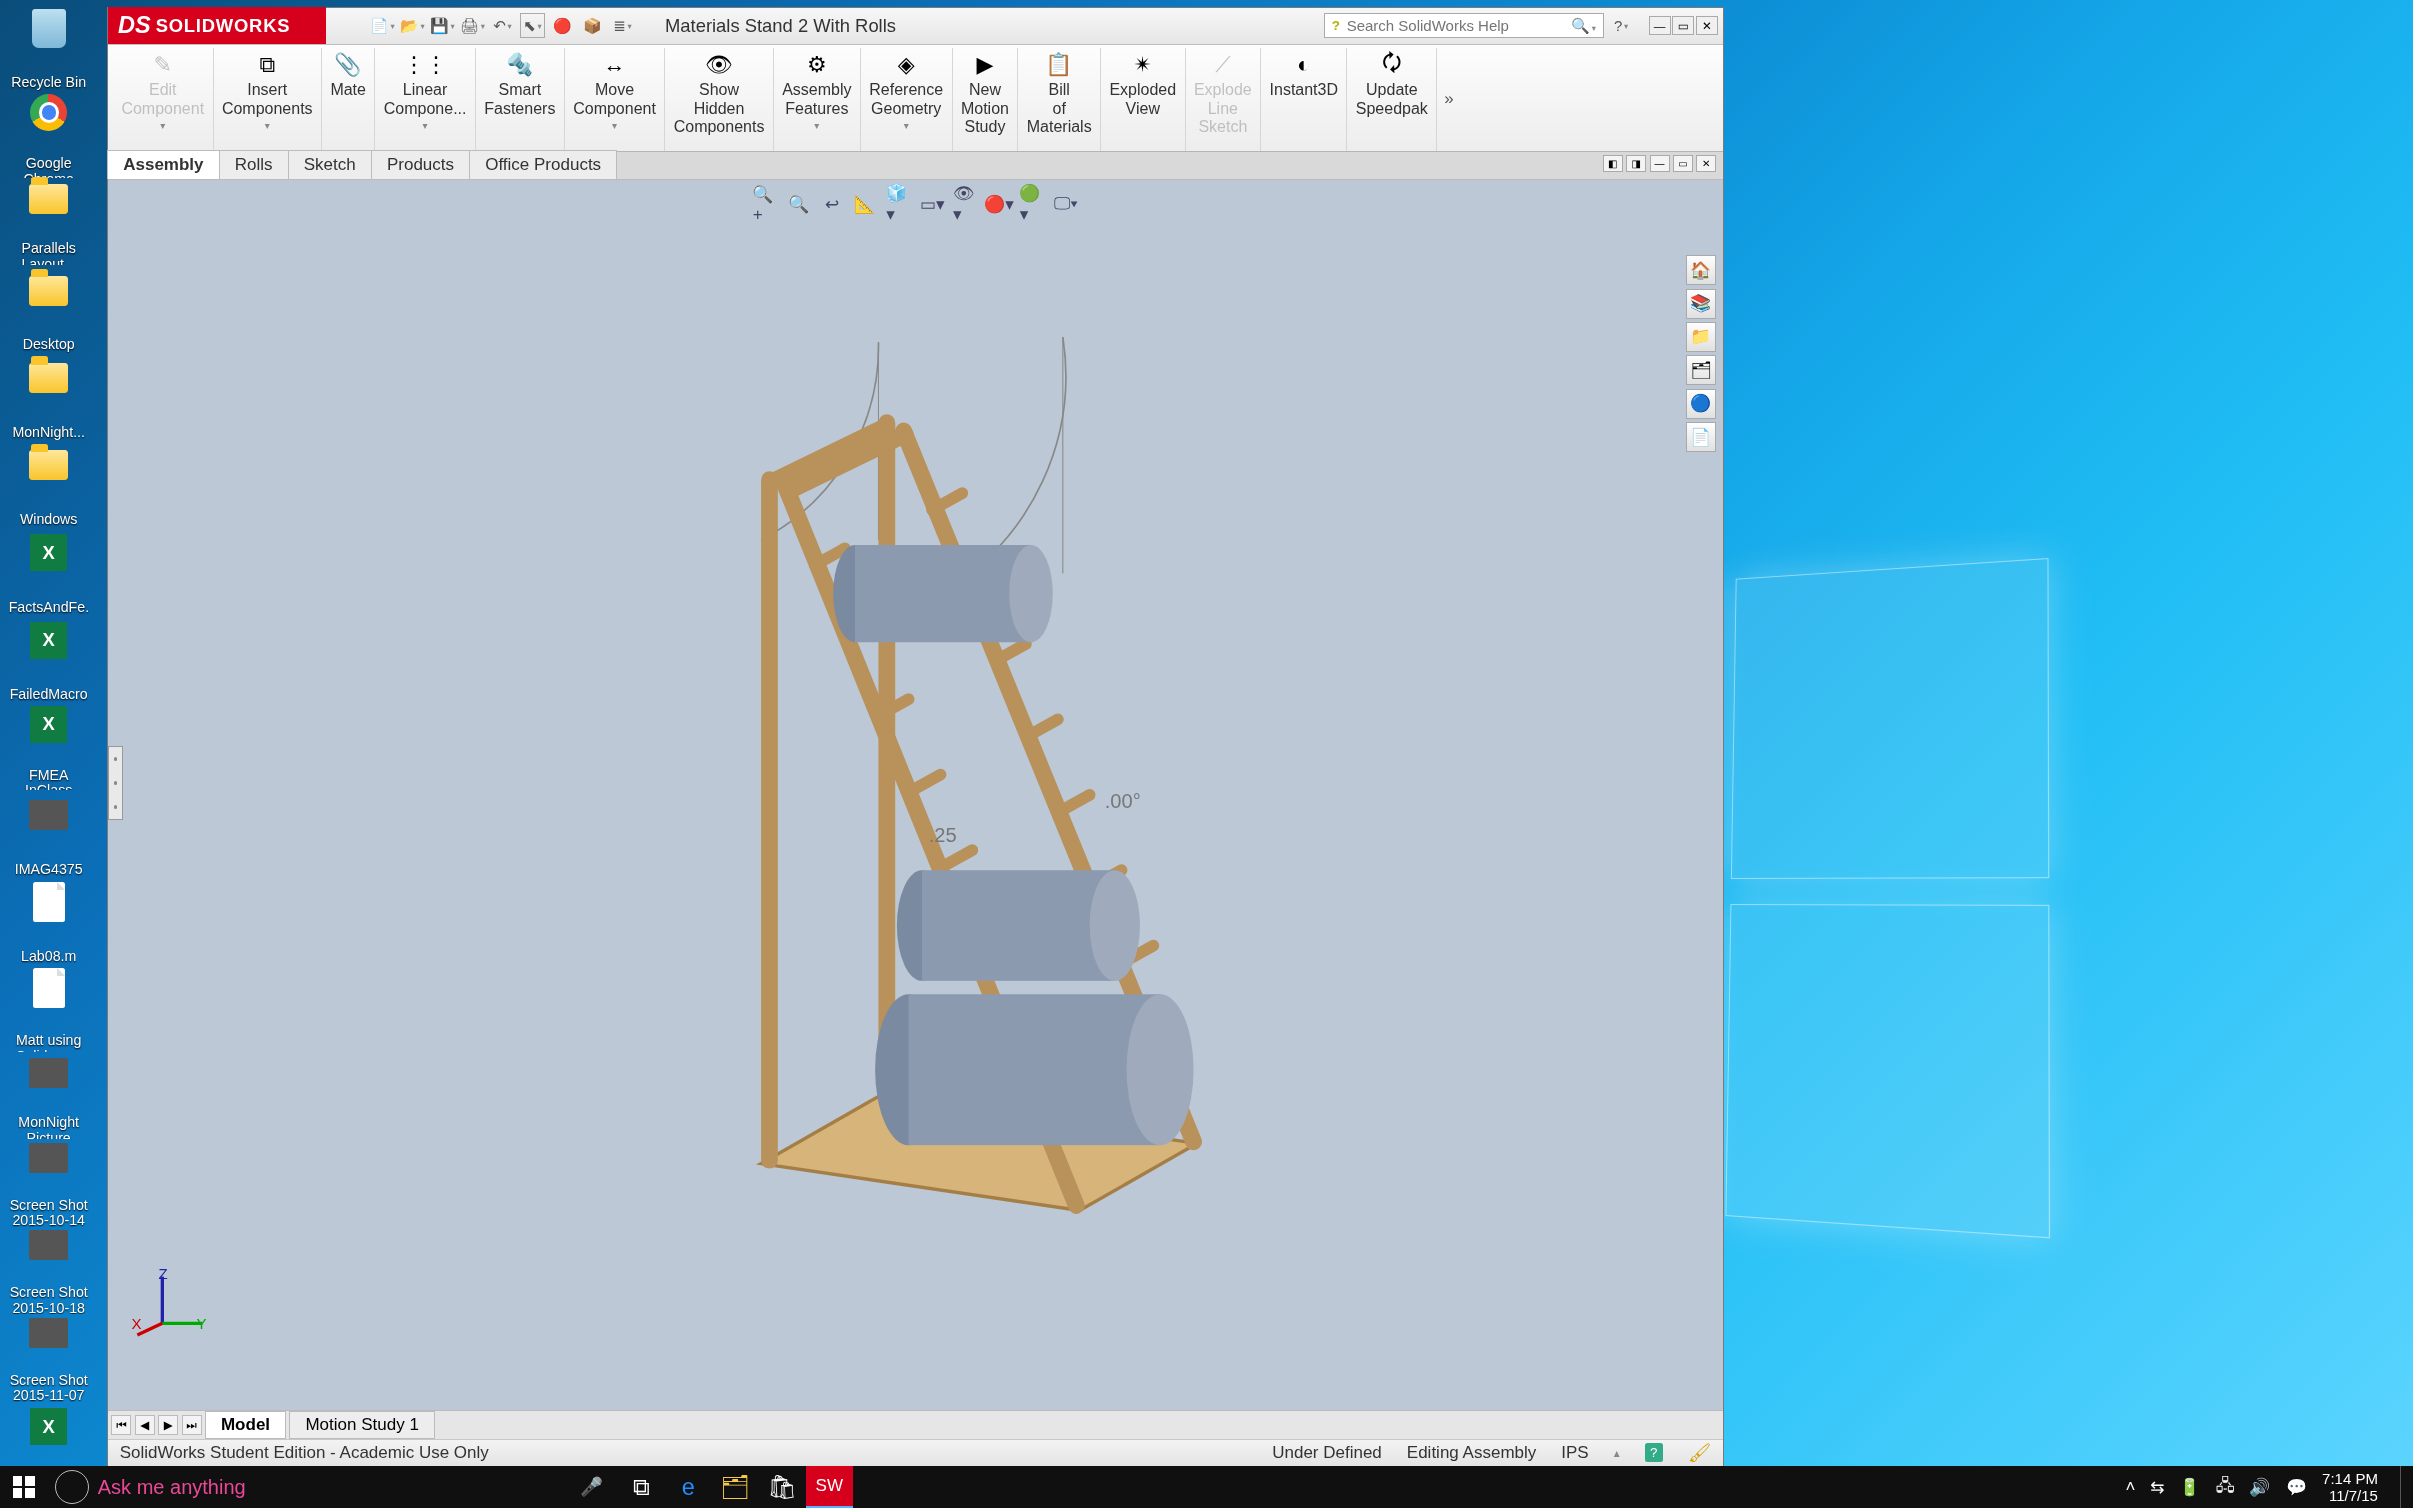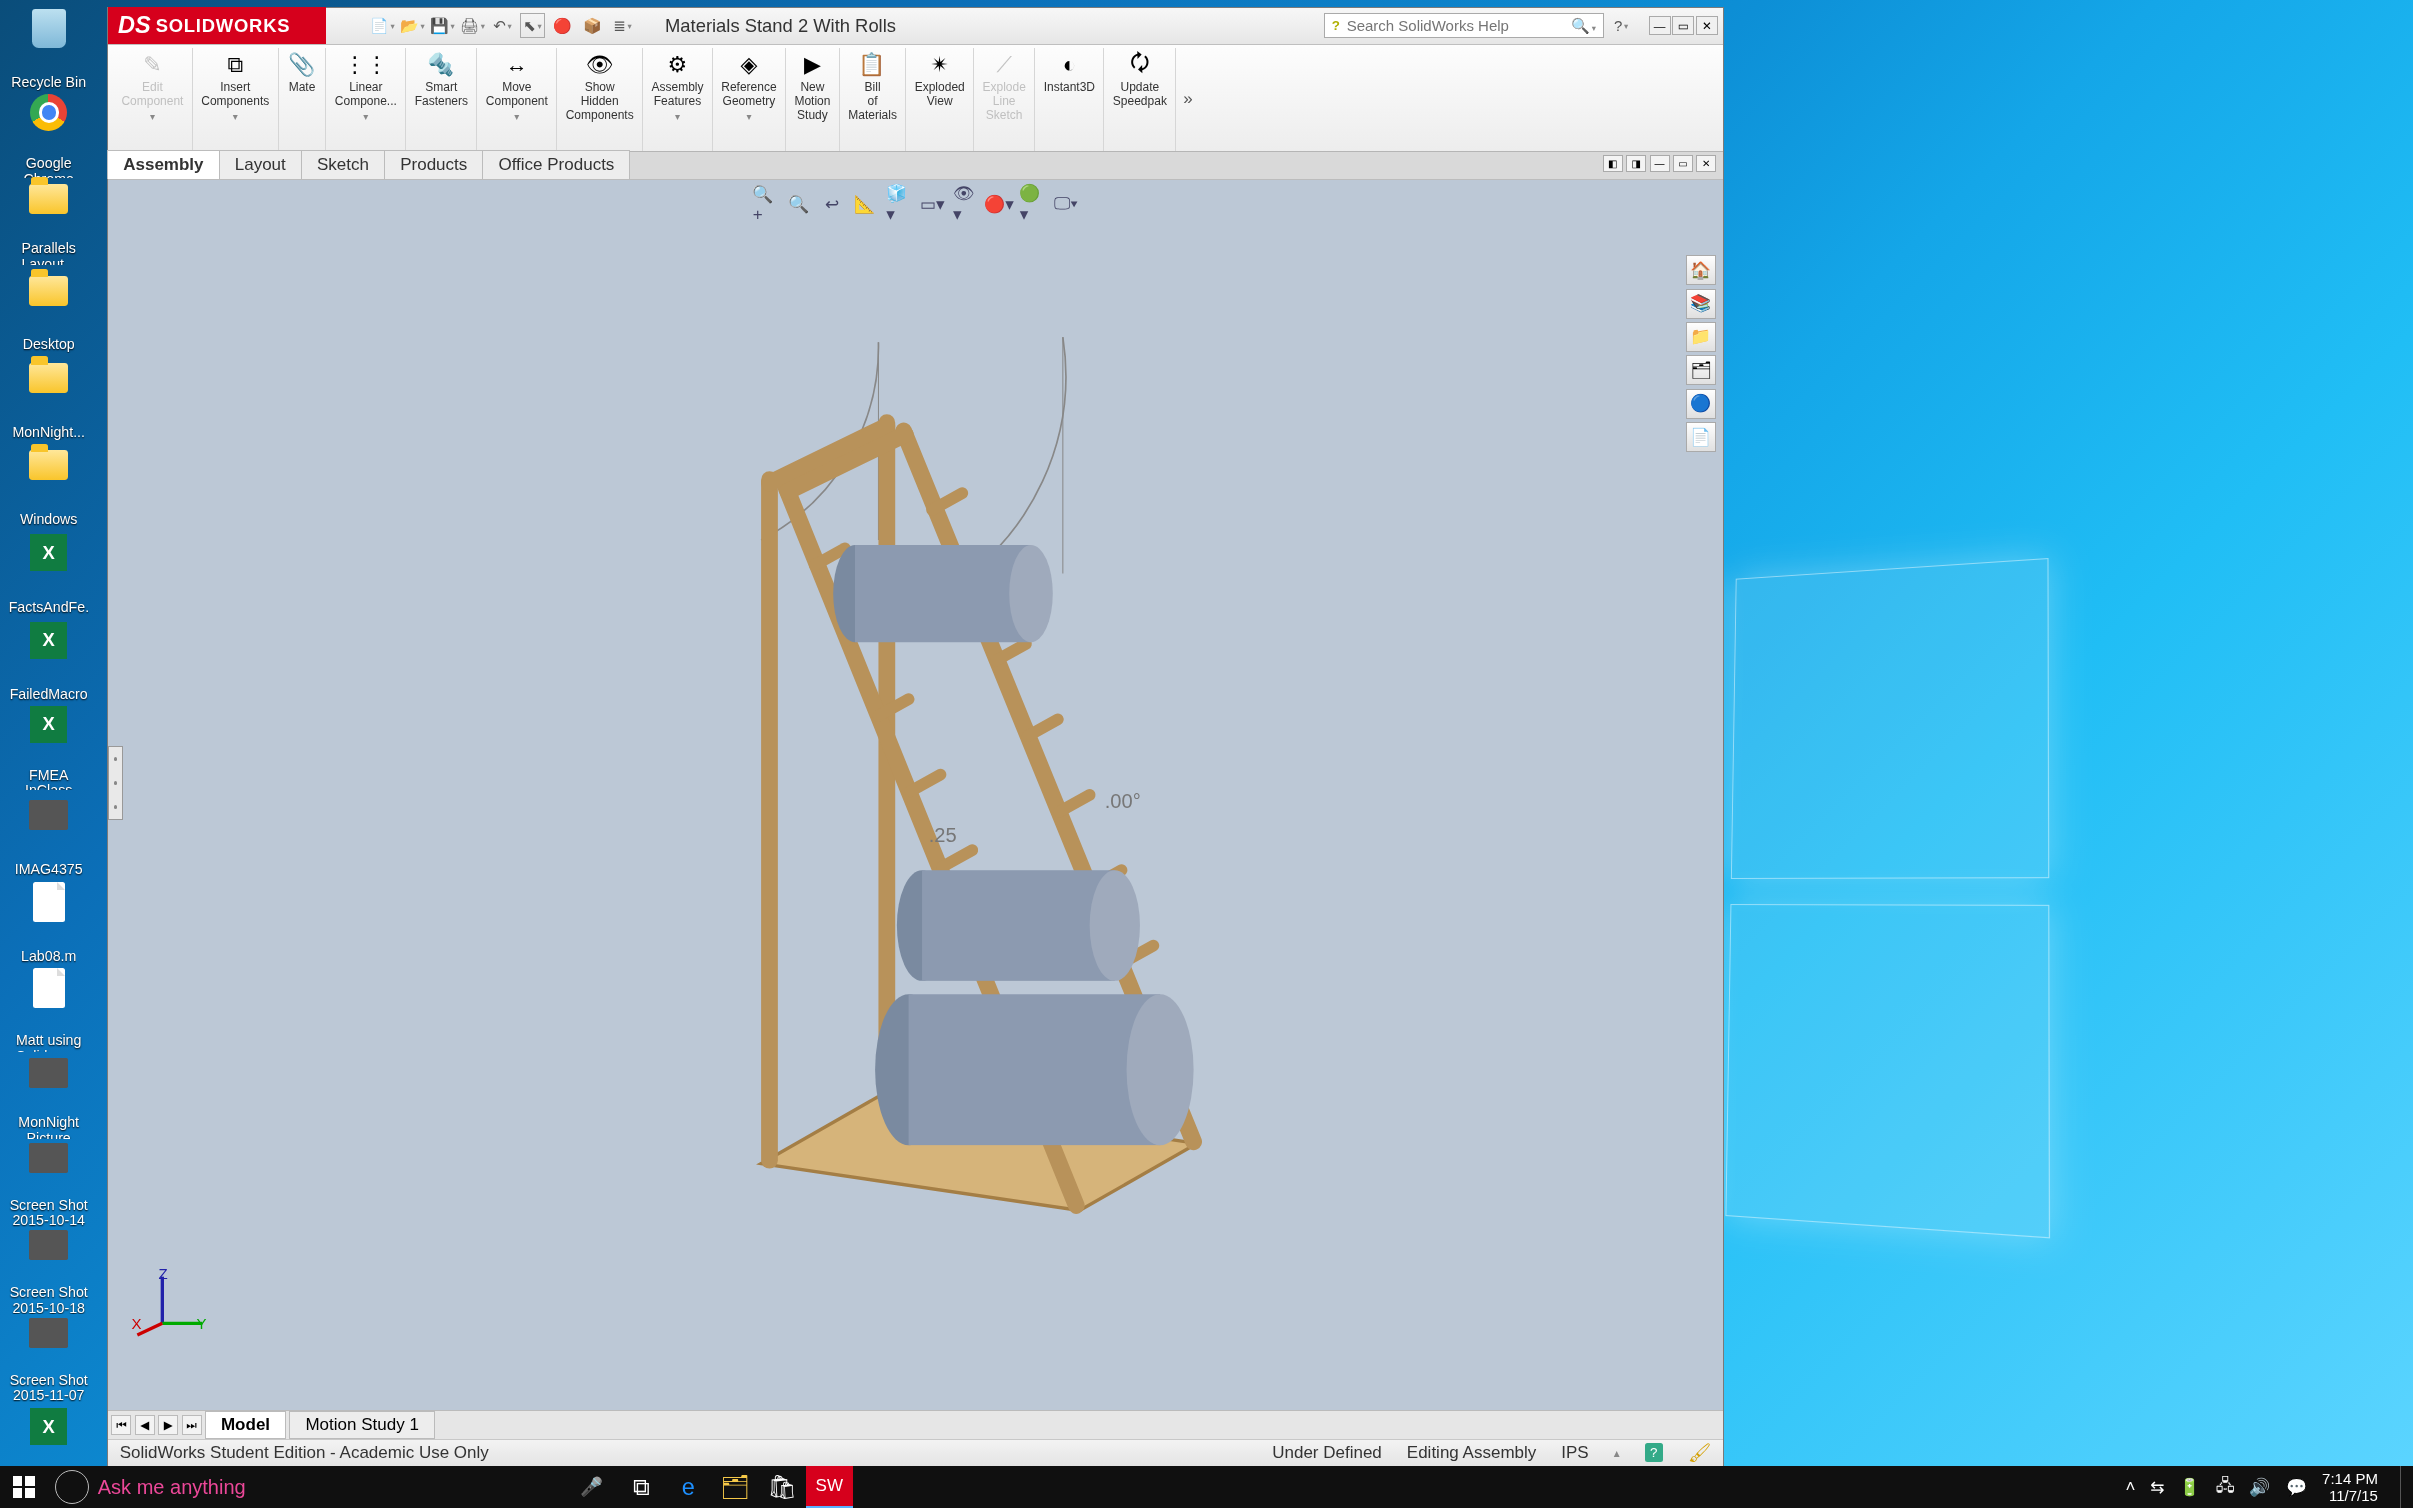--- a/index.html
+++ b/index.html
@@ -71,21 +71,21 @@
 
 
 .ribbon {
   height: 107px; background: linear-gradient(#fdfdfd,#ededed);
   border-bottom: 0.8px solid #b5b5b5;
   display:flex; align-items:stretch; padding: 3.4px 5px 0 5px; gap: 0;
   overflow: hidden;
 }
 .ribbon .grp { display:flex; flex-direction:column; align-items:center; justify-content:flex-start; padding: 1.7px 8.4px; border-right:0.8px solid #d6d6d6; cursor:pointer; }
 .ribbon .grp .ic { width: 30px; height: 30px; display:flex; align-items:center; justify-content:center; font-size:22px; }
-.ribbon .grp .lbl { font-size: 12px; color:#333; text-align:center; line-height:1.15; margin-top:1.7px; }
+.ribbon .grp .lbl { font-size: 16px; color:#333; text-align:center; line-height:1.15; margin-top:1.7px; }
 .ribbon .grp.dim .lbl, .ribbon .grp.dim .ic { color:#aaa; opacity:.7; }
 .ribbon .grp .dd { font-size:10px; color:#888; margin-top:1.7px; }
 .ribbon .overflow { width:23.5px; display:flex; align-items:center; justify-content:center; font-size:17px; color:#555; }
 
 
 .tabstrip { height: 28.5px; background:#d9d9d9; display:flex; align-items:flex-end; border-bottom:0.8px solid #bcbcbc; position:relative; }
 .tabstrip .tab { padding: 4.2px 15px; font-size:17px; color:#333; background:#ededed; border:0.8px solid #bcbcbc; border-bottom:none; margin-left:-0.8px; cursor:pointer; }
 .tabstrip .tab.active { background:#fff; font-weight:600; }
 .tabstrip .wc { position:absolute; right:6.7px; top:3.4px; display:flex; gap:3.4px; }
 .tabstrip .wc span { width:20px; height:17px; border:0.8px solid #aaa; background:#f4f4f4; font-size:10px; display:flex; align-items:center; justify-content:center; cursor:pointer; }
@@ -350,21 +350,21 @@
         </div>
         <div class="grp">
           <div class="ic">🗘</div>
           <div class="lbl">Update<br>Speedpak</div>
         </div>
         <span class="overflow">»</span>
     </div>
 
     <div class="tabstrip" id="tabstrip">
       <div class="tab active">Assembly</div>
-        <div class="tab">Layout</div>
+        <div class="tab">Rolls</div>
         <div class="tab">Sketch</div>
         <div class="tab">Products</div>
         <div class="tab">Office Products</div>
         <div class="wc">
         <span>◧</span>
         <span>◨</span>
         <span>—</span>
         <span>▭</span>
         <span>✕</span>
       </div>

